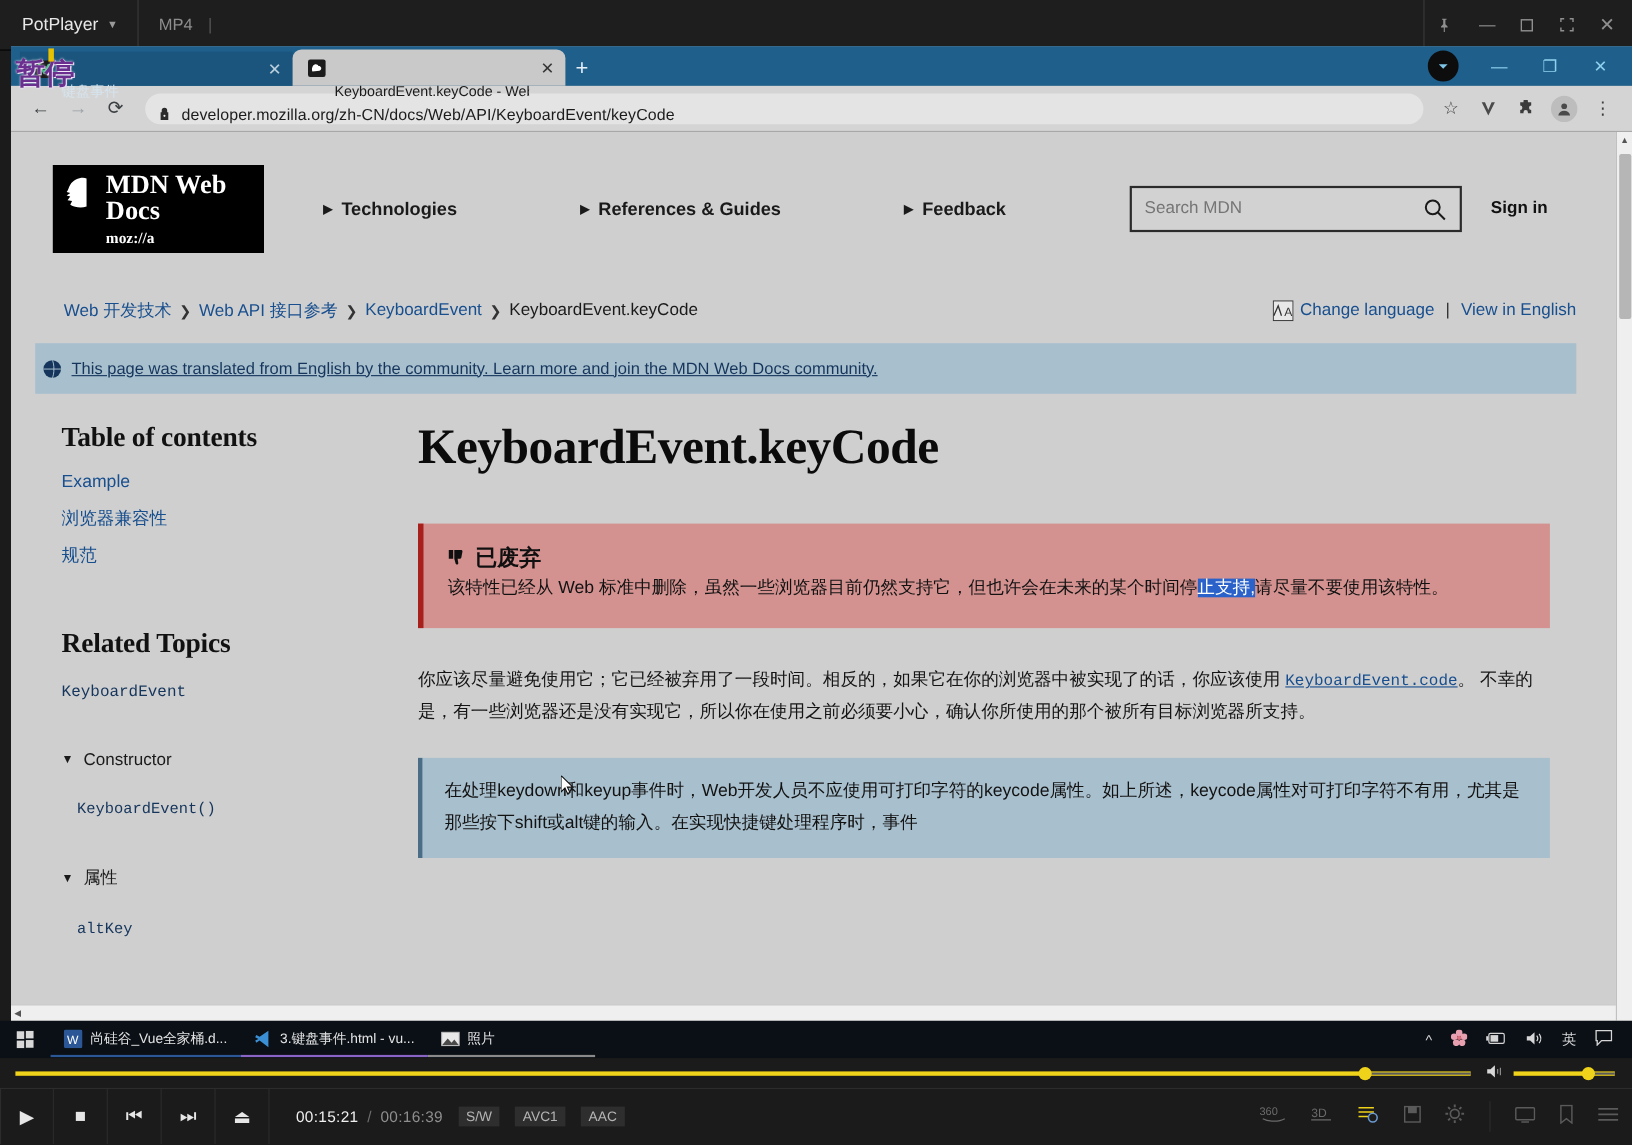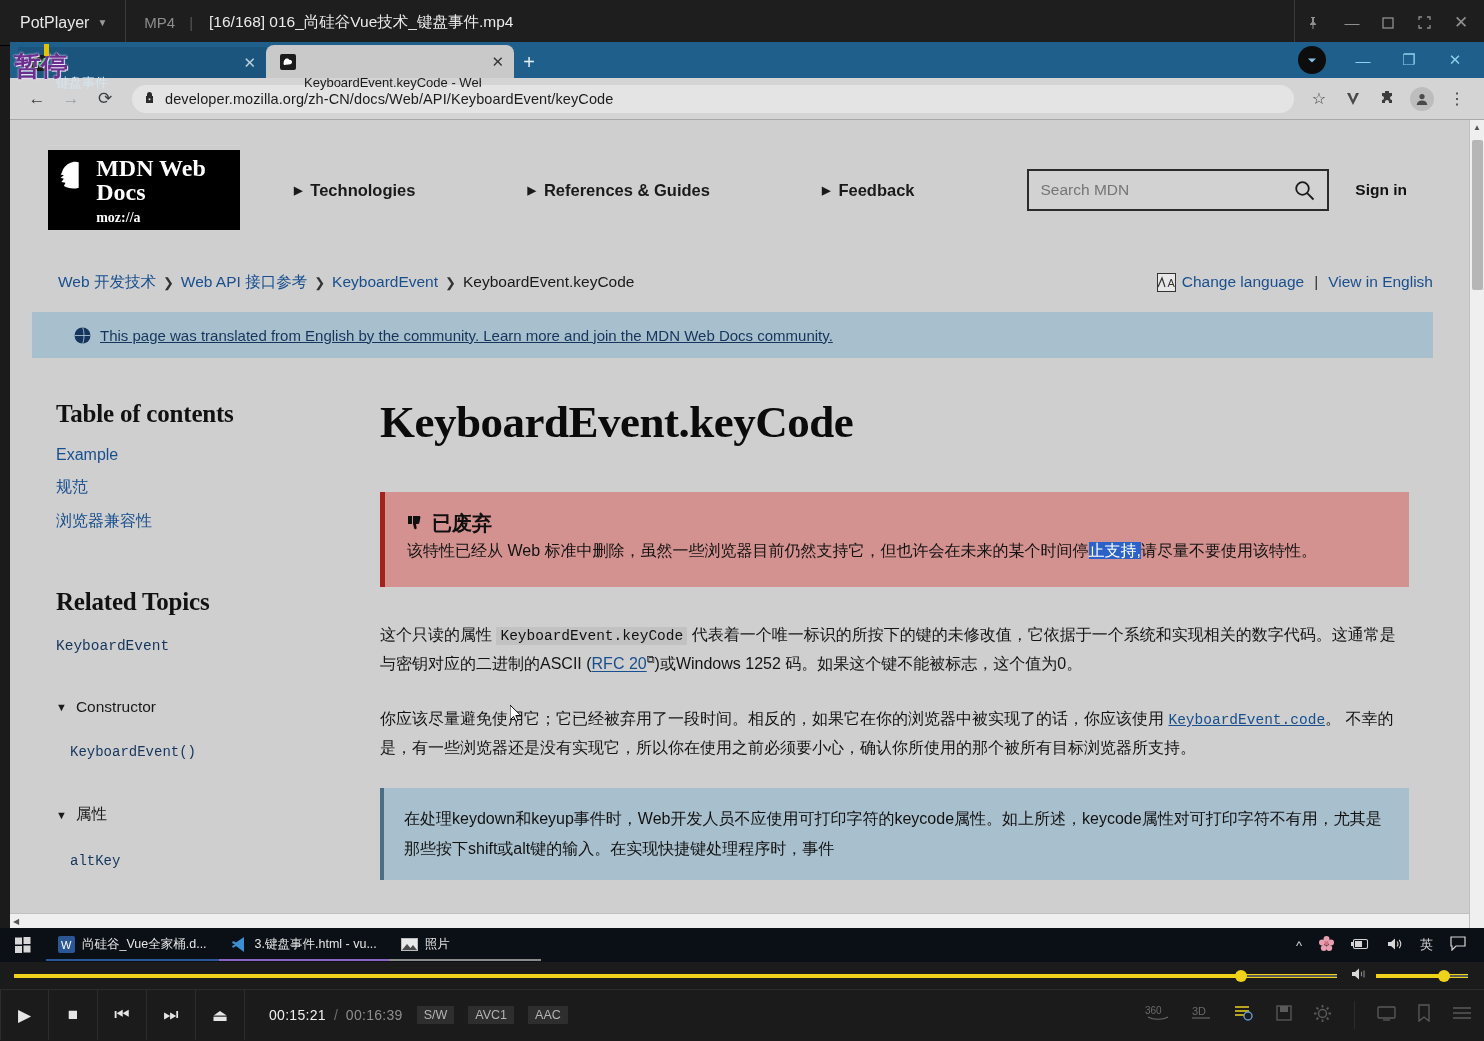--- a/index.html
+++ b/index.html
@@ -86,21 +86,21 @@
     align-items: center; gap: 4px; padding: 0 12px;
     border-bottom: 1px solid #a8a8a8;
   }
   .nav-ico {
     width: 30px; height: 30px; display: flex; align-items: center;
     justify-content: center; color: #3c4043; font-size: 17px;
   }
   .nav-ico.fwd { color: #9aa0a6; }
   .urlbar {
     flex: 1; height: 28px; background: #e4e4e4; border-radius: 14px;
-    display: flex; align-items: center; gap: 10px; padding: 0 12px;
+    display: flex; align-items: flex-end; gap: 10px; padding: 0 12px;
     margin-left: 8px; margin-right: 6px;
   }
   .url-lock { color: #2b2b2b; font-size: 12px; }
   .url-text { font-size: 14.5px; color: #1c1c1c; letter-spacing: .1px; }
   .omni-ico {
     width: 30px; height: 30px; display: flex; align-items: center;
     justify-content: center; color: #3c3c3c; font-size: 16px;
   }
   .omni-ico.avatar {
     background: #bdbdbd; border-radius: 50%; width: 24px; height: 24px;
@@ -161,22 +161,22 @@
   .crumb.last { color: #1a1a1a; }
   .crumb-sep { color: #333; font-size: 13px; margin: 0 7px; }
   .lang-block {
     margin-left: auto; display: flex; align-items: center;
     gap: 6px; font-size: 15.5px; color: #184f8f;
   }
   .lang-ico { width: 19px; height: 19px; display:block; }
   .lang-pipe { color: #333; margin: 0 4px; }
 
   .translate-banner {
-    margin: 10px 36px 16px 22px; background: #a8bfcd; height: 46px;
-    display: flex; align-items: center; gap: 9px; padding-left: 42px;
+    margin: 10px 36px 0 22px; background: #a8bfcd; height: 46px;
+    display: flex; align-items: center; gap: 9px; padding-left: 7px;
   }
   .globe-ico { width: 17px; height: 17px; display:block; }
   .translate-banner a {
     color: #15355c; font-size: 15px; text-decoration: underline;
   }
 
   .body-cols { display: flex; padding: 26px 0 0 0; }
   .toc-col { width: 370px; flex: 0 0 370px; padding-left: 46px; }
   .toc-h {
     font-family: "Liberation Serif", serif; font-weight: bold;
@@ -357,21 +357,20 @@
 </head>
 <body>
 
 <div class="pp-titlebar">
   <div class="pp-brand">
     <span class="pp-brand-name">PotPlayer</span>
     <span class="pp-caret">▼</span>
   </div>
   <span class="pp-fmt">MP4</span>
   <span class="pp-sep">|</span>
-  <span class="pp-filename">[16/168] 016_尚硅谷Vue技术_键盘事件.mp4</span>
   <div class="pp-winbtns">
     <div class="pp-winbtn pin">
       <svg width="12" height="14" viewBox="0 0 12 14">
           <path d="M4 1h4v1H7v4l2 2v1H6.5v4h-1V9H3V8l2-2V2H4z" fill="#8f8f8f"></path>
         </svg>
     </div>
     <div class="pp-winbtn">—</div>
     <div class="pp-winbtn">
       <svg width="12" height="12" viewBox="0 0 12 12">
           <rect x="1" y="1" width="10" height="10" fill="none" stroke="#8f8f8f" stroke-width="1.3"></rect>
@@ -518,22 +517,22 @@
           <path d="M8.5.5c2 3 2 13 0 16M.5 8.5h16" stroke="#a8bfcd" stroke-width=".9" fill="none"></path>
         </svg>
         <a>This page was translated from English by the community. Learn more and join the MDN Web Docs community.</a>
       </div>
 
       <div class="body-cols">
 
         <aside class="toc-col">
           <div class="toc-h">Table of contents</div>
           <a class="toc-link">Example</a>
+          <a class="toc-link">浏览器兼容性</a>
           <a class="toc-link">规范</a>
-          <a class="toc-link">浏览器兼容性</a>
 
           <div class="rt-h">Related Topics</div>
           <a class="rt-mono">KeyboardEvent</a>
 
           <div class="rt-group">
             <span class="tri">▼</span>
             <span>Constructor</span>
           </div>
           <a class="rt-sub">KeyboardEvent()</a>
 
@@ -552,23 +551,20 @@
               <svg class="thumb-ico" viewBox="0 0 17 17">
                 <path d="M1 1h4v8H1zM6 1h6c1 0 1.6.6 1.4 1.6l-1 5.2c-.2.8-.8 1.2-1.6 1.2H9l.6 3.6c.2 1-.5 1.8-1.4 1.6-.5-.1-.8-.5-1-1L6 9z" fill="#101010"></path>
               </svg>
               <span>已废弃</span>
             </div>
             <div class="deprecated-text">
               <span>该特性已经从 Web 标准中删除，虽然一些浏览器目前仍然支持它，但也许会在未来的某个时间停</span><span class="sel">止支持,</span><span>请尽量不要使用该特性。</span>
             </div>
           </div>
 
-          <p class="doc-p">
-            <span>这个只读的属性 </span><code class="code-inline">KeyboardEvent.keyCode</code><span> 代表着一个唯一标识的所按下的键的未修改值，它依据于一个系统和实现相关的数字代码。这通常是与密钥对应的二进制的ASCII (</span><a class="doc-link">RFC 20</a><span class="ext-ico">⧉</span><span>)或Windows 1252 码。如果这个键不能被标志，这个值为0。</span>
-          </p>
 
           <p class="doc-p">
             <span>你应该尽量避免使用它；它已经被弃用了一段时间。相反的，如果它在你的浏览器中被实现了的话，你应该使用 </span><a class="doc-link mono">KeyboardEvent.code</a><span>。 不幸的是，有一些浏览器还是没有实现它，所以你在使用之前必须要小心，确认你所使用的那个被所有目标浏览器所支持。</span>
           </p>
 
           <div class="note-box">在处理keydown和keyup事件时，Web开发人员不应使用可打印字符的keycode属性。如上所述，keycode属性对可打印字符不有用，尤其是那些按下shift或alt键的输入。在实现快捷键处理程序时，事件</div>
         </article>
       </div>
 
       <svg class="cursor-arrow" viewBox="0 0 14 20">

